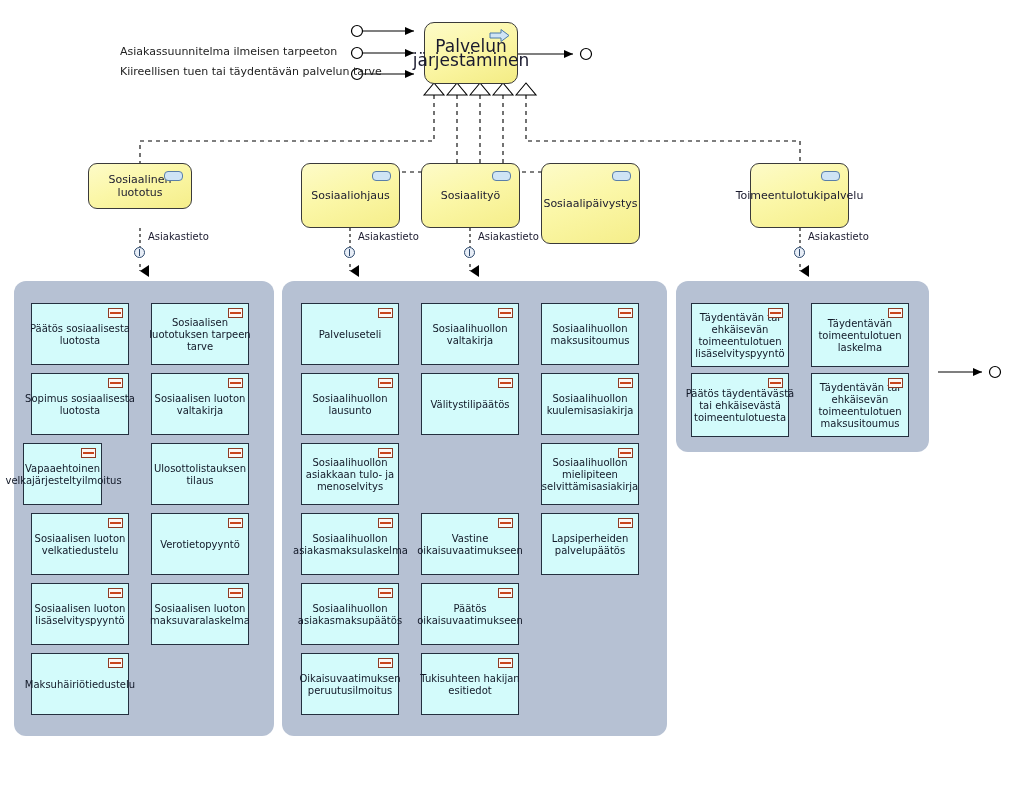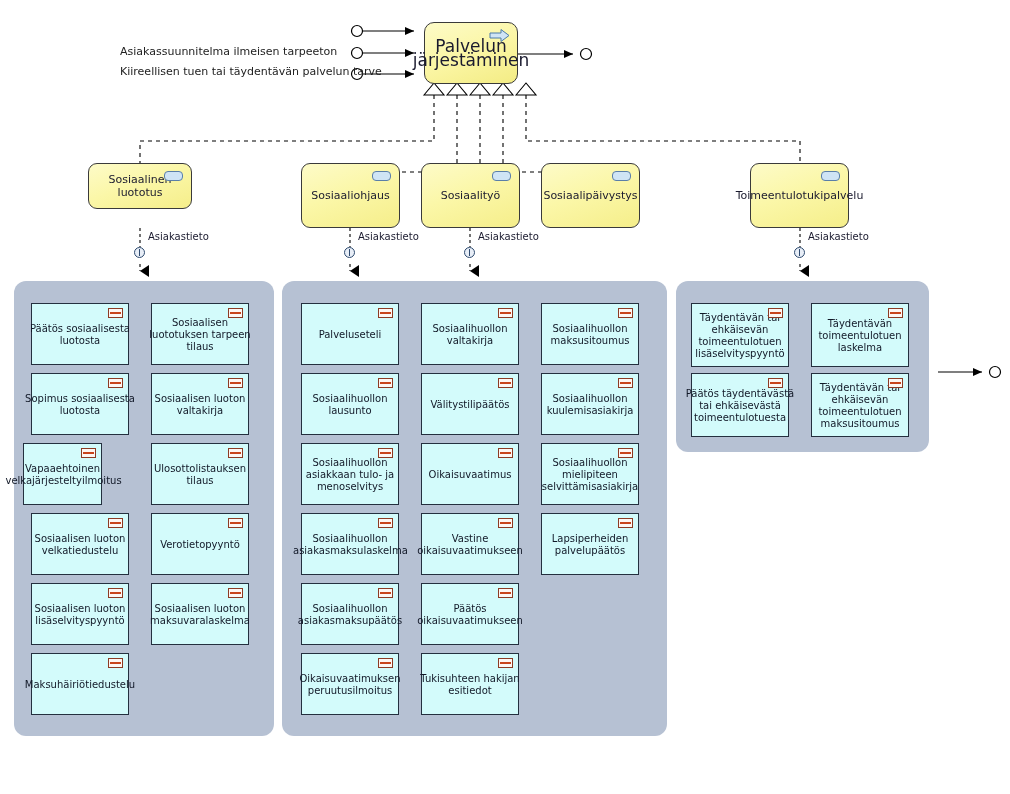--- a/index.html
+++ b/index.html
@@ -216,21 +216,21 @@
   <div class="component" style="left:301px;top:163px;width:99px;height:65px;">
     <span class="glyph-box"></span>
     <span>Sosiaaliohjaus</span>
   </div>
 
   <div class="component" style="left:421px;top:163px;width:99px;height:65px;">
     <span class="glyph-box"></span>
     <span>Sosiaalityö</span>
   </div>
 
-  <div class="component" style="left:541px;top:163px;width:99px;height:65px;">
+  <div class="component" style="left:541px;top:163px;width:99px;height:81px;">
     <span class="glyph-box"></span>
     <span>Sosiaalipäivystys</span>
   </div>
 
   <div class="component" style="left:750px;top:163px;width:99px;height:65px;">
     <span class="glyph-box"></span>
     <span>Toimeentulotukipalvelu</span>
   </div>
 
   <div class="lolli" style="left:134px;top:247px;"></div>
@@ -269,21 +269,21 @@
     <span class="doc-icon"></span>
     <span class="objtext" style="white-space: normal; word-break: keep-all; overflow-wrap: normal; width: 114px; margin-left: -8px; margin-right: -8px;">Sosiaalisen luoton lisäselvityspyyntö</span>
   </div>
   <div class="obj" style="left: 31px; top: 653px; width: 98px; height: 62px; white-space: normal;">
     <span class="doc-icon"></span>
     <span class="objtext" style="white-space: normal; word-break: keep-all; overflow-wrap: normal; width: 114px; margin-left: -8px; margin-right: -8px;">Maksuhäiriötiedustelu</span>
   </div>
 
   <div class="obj" style="left: 151px; top: 303px; width: 98px; height: 62px; white-space: normal;">
     <span class="doc-icon"></span>
-    <span class="objtext" style="white-space: normal; word-break: keep-all; overflow-wrap: normal; width: 114px; margin-left: -8px; margin-right: -8px;">Sosiaalisen luototuksen tarpeen tilaus</span>
+    <span class="objtext" style="white-space: normal; word-break: keep-all; overflow-wrap: normal; width: 114px; margin-left: -8px; margin-right: -8px;">Sosiaalisen luototuksen tarpeen tarve</span>
   </div>
   <div class="obj" style="left: 151px; top: 373px; width: 98px; height: 62px; white-space: normal;">
     <span class="doc-icon"></span>
     <span class="objtext" style="white-space: normal; word-break: keep-all; overflow-wrap: normal; width: 114px; margin-left: -8px; margin-right: -8px;">Sosiaalisen luoton valtakirja</span>
   </div>
   <div class="obj" style="left: 151px; top: 443px; width: 98px; height: 62px; white-space: normal;">
     <span class="doc-icon"></span>
     <span class="objtext" style="white-space: normal; word-break: keep-all; overflow-wrap: normal; width: 114px; margin-left: -8px; margin-right: -8px;">Ulosottolistauksen tilaus</span>
   </div>
   <div class="obj" style="left: 151px; top: 513px; width: 98px; height: 62px; white-space: normal;">
@@ -321,24 +321,20 @@
   </div>
 
   <div class="obj" style="left: 421px; top: 303px; width: 98px; height: 62px; white-space: normal;">
     <span class="doc-icon"></span>
     <span class="objtext" style="white-space: normal; word-break: keep-all; overflow-wrap: normal; width: 114px; margin-left: -8px; margin-right: -8px;">Sosiaalihuollon valtakirja</span>
   </div>
   <div class="obj" style="left: 421px; top: 373px; width: 98px; height: 62px; white-space: normal;">
     <span class="doc-icon"></span>
     <span class="objtext" style="white-space: normal; word-break: keep-all; overflow-wrap: normal; width: 114px; margin-left: -8px; margin-right: -8px;">Välitystilipäätös</span>
   </div>
-  <div class="obj" style="left: 421px; top: 443px; width: 98px; height: 62px; white-space: normal;">
-    <span class="doc-icon"></span>
-    <span class="objtext" style="white-space: normal; word-break: keep-all; overflow-wrap: normal; width: 114px; margin-left: -8px; margin-right: -8px;">Oikaisuvaatimus</span>
-  </div>
   <div class="obj" style="left: 421px; top: 583px; width: 98px; height: 62px; white-space: normal;">
     <span class="doc-icon"></span>
     <span class="objtext" style="white-space: normal; word-break: keep-all; overflow-wrap: normal; width: 114px; margin-left: -8px; margin-right: -8px;">Päätös oikaisuvaatimukseen</span>
   </div>
   <div class="obj" style="left: 421px; top: 513px; width: 98px; height: 62px; white-space: normal;">
     <span class="doc-icon"></span>
     <span class="objtext" style="white-space: normal; word-break: keep-all; overflow-wrap: normal; width: 114px; margin-left: -8px; margin-right: -8px;">Vastine oikaisuvaatimukseen</span>
   </div>
   <div class="obj" style="left: 421px; top: 653px; width: 98px; height: 62px; white-space: normal;">
     <span class="doc-icon"></span>

